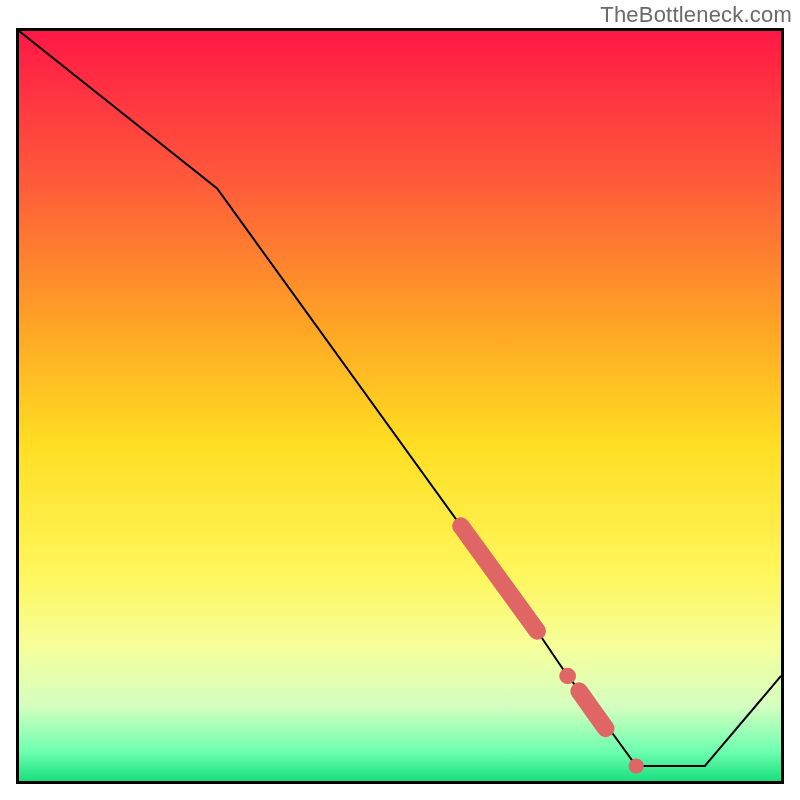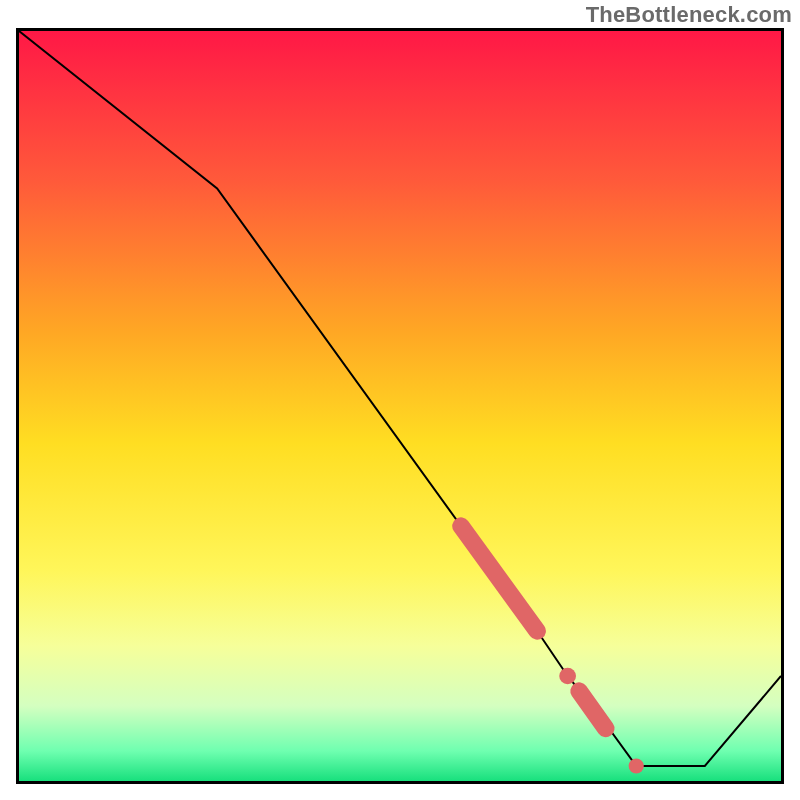--- a/index.html
+++ b/index.html
@@ -16,21 +16,21 @@
     width: 800px;
     height: 800px;
     box-sizing: border-box;
   }
   .watermark {
     position: absolute;
     top: 2px;
     right: 8px;
     font-size: 22px;
     color: #6a6a6a;
-    font-weight: 700;
+    font-weight: 400;
     letter-spacing: 0.2px;
     user-select: none;
   }
   .plot {
     position: absolute;
     left: 16px;
     top: 28px;
     width: 768px;
     height: 756px;
     border: 3px solid #000000;

